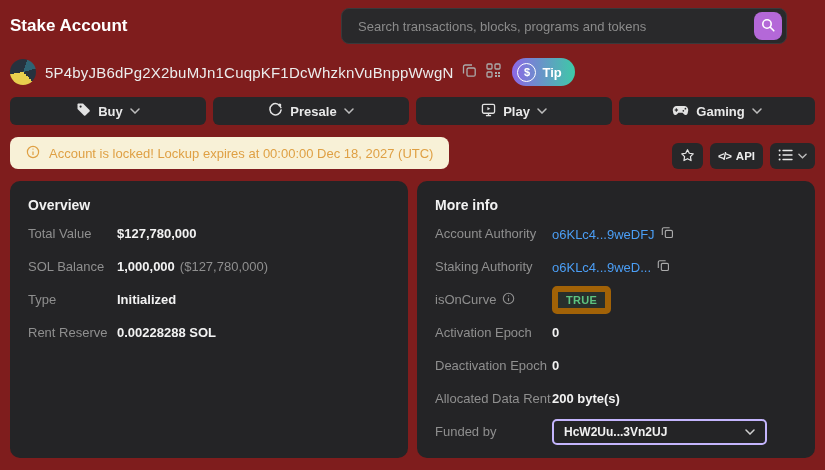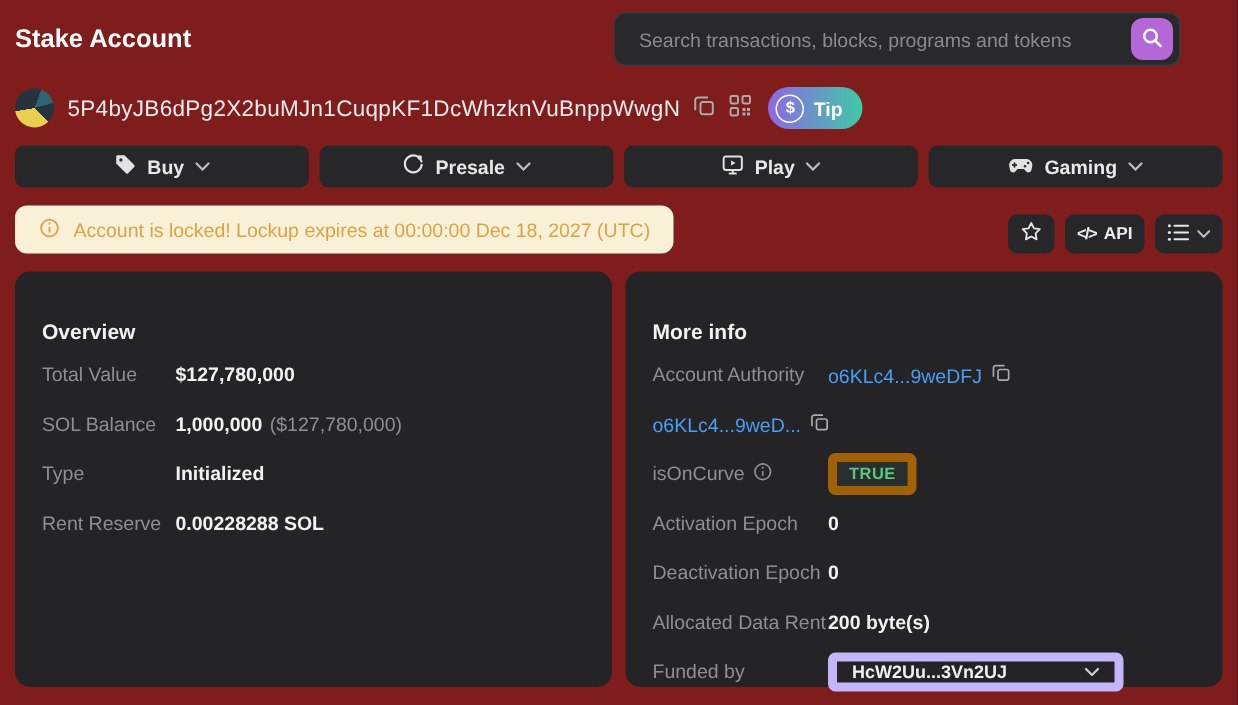--- a/index.html
+++ b/index.html
@@ -1,21 +1,21 @@
 <!DOCTYPE html>
 <html><head>
 <meta charset="utf-8">
 <style>
   html,body{margin:0;padding:0;background:#1b1b1c;}
   .page{width:825px;height:470px;background:#7f1d1d;font-family:"Liberation Sans",sans-serif;position:relative;overflow:hidden;}
 
   
   .header{display:flex;justify-content:space-between;align-items:center;padding:8px 38px 0 10px;height:36px;}
   .page-title{font-size:17px;font-weight:bold;color:#ffffff;}
-  .search-bar{width:378px;height:36px;background:#29292b;border:1px solid #39393b;border-radius:8px;display:flex;align-items:center;padding:0 4px 0 14px;box-sizing:border-box;}
+  .search-bar{width:446px;height:36px;background:#29292b;border:1px solid #39393b;border-radius:8px;display:flex;align-items:center;padding:0 4px 0 14px;box-sizing:border-box;}
   .search-input{flex:1;background:transparent;border:none;outline:none;color:#dddddd;font-size:13px;font-family:inherit;min-width:0;}
   .search-input::placeholder{color:#8b8b8b;}
   .search-btn{width:28px;height:28px;border-radius:8px;background:#b468d8;display:flex;align-items:center;justify-content:center;flex:0 0 auto;border:none;cursor:pointer;}
 
   
   .address-row{display:flex;align-items:center;margin:14px 10px 0;gap:9px;height:28px;}
   .avatar{width:26px;height:26px;border-radius:50%;background:conic-gradient(from 135deg at 50% 50%, #e8cf4e 0 125deg, #26323e 125deg 245deg, #2e6374 245deg 300deg, #26323e 300deg 360deg);flex:0 0 auto;}
   .address{font-size:15px;color:#ececec;font-weight:500;letter-spacing:.2px;}
   .ghost-icon{background:none;border:none;padding:0;display:flex;align-items:center;cursor:pointer;}
   .tip-btn{height:28px;border-radius:14px;padding:0 13px 0 5px;display:flex;align-items:center;gap:6px;background:linear-gradient(90deg,#8d67e6,#3ec9a7);border:none;color:#fff;font-weight:bold;font-size:13px;font-family:inherit;margin-left:2px;cursor:pointer;}
@@ -30,30 +30,30 @@
   .alert-row{display:flex;justify-content:space-between;align-items:flex-end;margin:12px 10px 12px;}
   .alert-banner{background:#f8f1d7;color:#dfa044;height:32px;border-radius:8px;display:flex;align-items:center;gap:9px;padding:0 16px;font-size:13px;}
   .toolbar{display:flex;gap:7px;align-items:center;}
   .tool-btn{height:26px;background:#272729;border:none;border-radius:6px;color:#ededed;display:flex;align-items:center;justify-content:center;gap:5px;font-size:11.5px;font-weight:600;font-family:inherit;padding:0 8px;cursor:pointer;}
   .tool-btn .chev{color:#bdbdbd;display:flex;align-items:center;}
   .code-glyph{font-size:11px;letter-spacing:-1px;font-weight:bold;}
 
   
   .cards-row{display:flex;gap:9px;margin:10px 10px 0;align-items:stretch;height:277px;}
   .card{flex:1;background:#242426;border-radius:10px;padding:12px 18px 10px;box-sizing:border-box;}
-  .card-title{font-size:14px;font-weight:bold;color:#f2f2f2;height:24px;display:flex;align-items:center;margin-top:16px;}
+  .card-title{font-size:14px;font-weight:bold;color:#f2f2f2;height:24px;display:flex;align-items:center;}
   .info-row{display:flex;align-items:center;height:33px;font-size:13px;}
   .info-label{color:#8f8f8f;flex:0 0 auto;display:flex;align-items:center;gap:6px;}
   .ov .info-label{width:89px;}
   .mi .info-label{width:117px;}
   .info-value{color:#f2f2f2;font-weight:bold;}
   .muted{color:#8f8f8f;font-weight:normal;margin-left:5px;}
   .link-value{color:#4b9ef5;font-weight:normal;display:flex;align-items:flex-end;gap:6px;}
   .badge-true{color:#5dc380;border:6px solid #a16207;background:rgba(93,195,128,.07);font-size:11px;font-weight:bold;padding:2px 8px;border-radius:5px;letter-spacing:.3px;}
-  .dropdown{width:197px;height:26px;border:6px solid #c4b5fd;border-radius:5px;display:flex;align-items:center;justify-content:space-between;padding:0 10px;font-size:12px;font-weight:600;color:#f0f0f0;background:transparent;font-family:inherit;box-sizing:border-box;cursor:pointer;}
+  .dropdown{width:215px;height:26px;border:2px solid #c4b5fd;border-radius:5px;display:flex;align-items:center;justify-content:space-between;padding:0 10px;font-size:12px;font-weight:600;color:#f0f0f0;background:transparent;font-family:inherit;box-sizing:border-box;cursor:pointer;}
   .dropdown .chev{color:#cfcfcf;display:flex;align-items:center;}
 </style>
 </head>
 <body>
 
 <div class="page">
 
   <div class="header">
     <div class="page-title">Stake Account</div>
     <div class="search-bar">
@@ -249,20 +249,21 @@
               <svg width="13" height="13" viewBox="0 0 15 15" fill="none" stroke="#ababab" stroke-width="1.3">
                   <rect x="5" y="5" width="8.2" height="8.2" rx="1.5"></rect>
                   <path d="M10 2H3.2A1.7 1.7 0 0 0 1.5 3.7V10.5"></path>
                 </svg>
             </span>
           </button>
         </span>
       </div>
 
       <div class="info-row">
+        <span class="info-label">Staking Authority</span>
         <span class="link-value">
           <a href="#" class="link-value" style="text-decoration:none;">o6KLc4...9weD...</a>
           <button class="ghost-icon">
             <span>
               <svg width="13" height="13" viewBox="0 0 15 15" fill="none" stroke="#ababab" stroke-width="1.3">
                   <rect x="5" y="5" width="8.2" height="8.2" rx="1.5"></rect>
                   <path d="M10 2H3.2A1.7 1.7 0 0 0 1.5 3.7V10.5"></path>
                 </svg>
             </span>
           </button>

